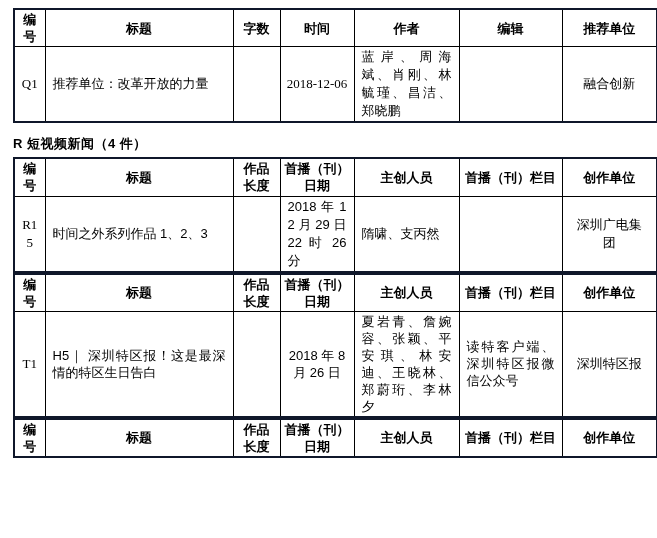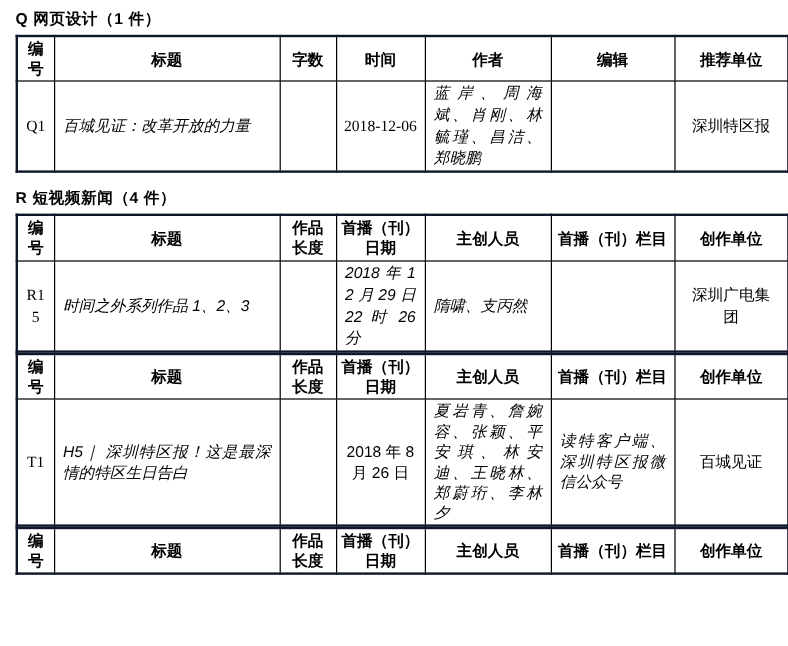--- a/index.html
+++ b/index.html
@@ -36,30 +36,29 @@
   .c1{width:31px} .c2{width:188px} .c3{width:47px} .c4{width:74px}
   .c5{width:105px} .c6{width:103px} .c7{width:95px}
 
   
   .t1 thead tr{height:32px} .t1 tbody tr{height:55px}
   .t2 thead tr{height:38px} .t2 tbody tr{height:54px}
   .t3 thead tr{height:36px} .t3 tbody tr{height:90px; line-height:17px}
   .t3 tbody td{line-height:17px}
   .t4 thead tr{height:37px}
 
-  td.cell-left { text-align:justify; text-align-last:left; padding:1px 7px;font-style:italic; }
+  td.cell-left { text-align:justify; text-align-last:left; padding:1px 7px; }
   td.cell-org  { padding:1px 9px; }
   .latin { font-family:Liberation Serif, serif; }
 </style>
 </head>
 <body>
 
 <div class="page">
 
-  <h2 class="section-title">Q 网页设计（1 件）</h2>
   <table class="data-table t1">
     <colgroup>
         <col class="c1">
         <col class="c2">
         <col class="c3">
         <col class="c4">
         <col class="c5">
         <col class="c6">
         <col class="c7">
       </colgroup>
@@ -70,26 +69,26 @@
         <th>字数</th>
         <th>时间</th>
         <th>作者</th>
         <th>编辑</th>
         <th>推荐单位</th>
       </tr>
     </thead>
     <tbody>
       <tr>
         <td class="latin">Q1</td>
-        <td class="cell-left">百城见证：改革开放的力量</td>
+        <td class="cell-left">推荐单位：改革开放的力量</td>
         <td></td>
         <td class="latin">2018-12-06</td>
         <td class="cell-left">蓝岸、周海斌、肖刚、林毓瑾、昌洁、郑晓鹏</td>
         <td></td>
-        <td class="cell-org">深圳特区报</td>
+        <td class="cell-org">融合创新</td>
       </tr>
     </tbody>
   </table>
 
   <h2 class="section-title">R 短视频新闻（4 件）</h2>
   <table class="data-table t2">
     <colgroup>
         <col class="c1">
         <col class="c2">
         <col class="c3">
@@ -144,21 +143,21 @@
       </tr>
     </thead>
     <tbody>
       <tr>
         <td class="latin">T1</td>
         <td class="cell-left">H5｜ 深圳特区报！这是最深情的特区生日告白</td>
         <td></td>
         <td>2018 年 8 月 26 日</td>
         <td class="cell-left">夏岩青、詹婉容、张颖、平安琪、林安迪、王晓林、郑蔚珩、李林夕</td>
         <td class="cell-left">读特客户端、深圳特区报微信公众号</td>
-        <td class="cell-org">百城见证</td>
+        <td class="cell-org">深圳特区报</td>
       </tr>
     </tbody>
   </table>
 
   <table class="data-table t4">
     <colgroup>
         <col class="c1">
         <col class="c2">
         <col class="c3">
         <col class="c4">

